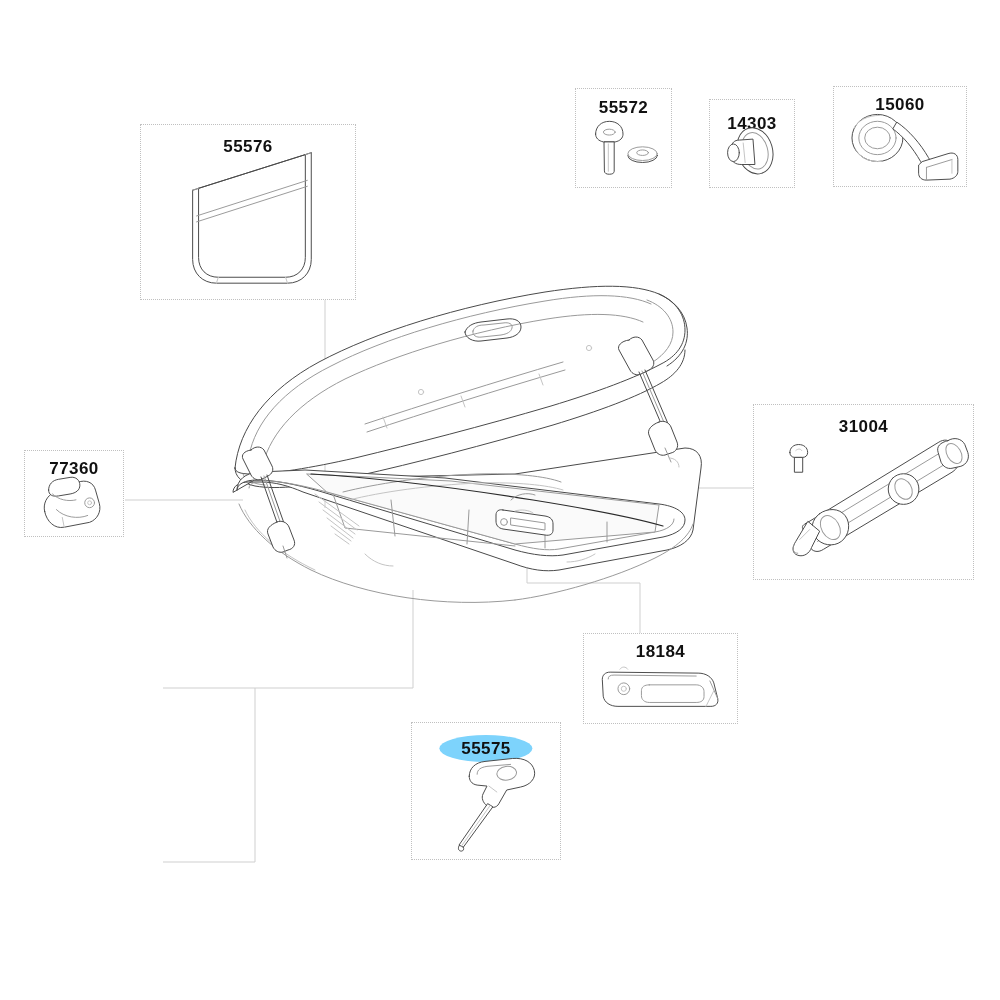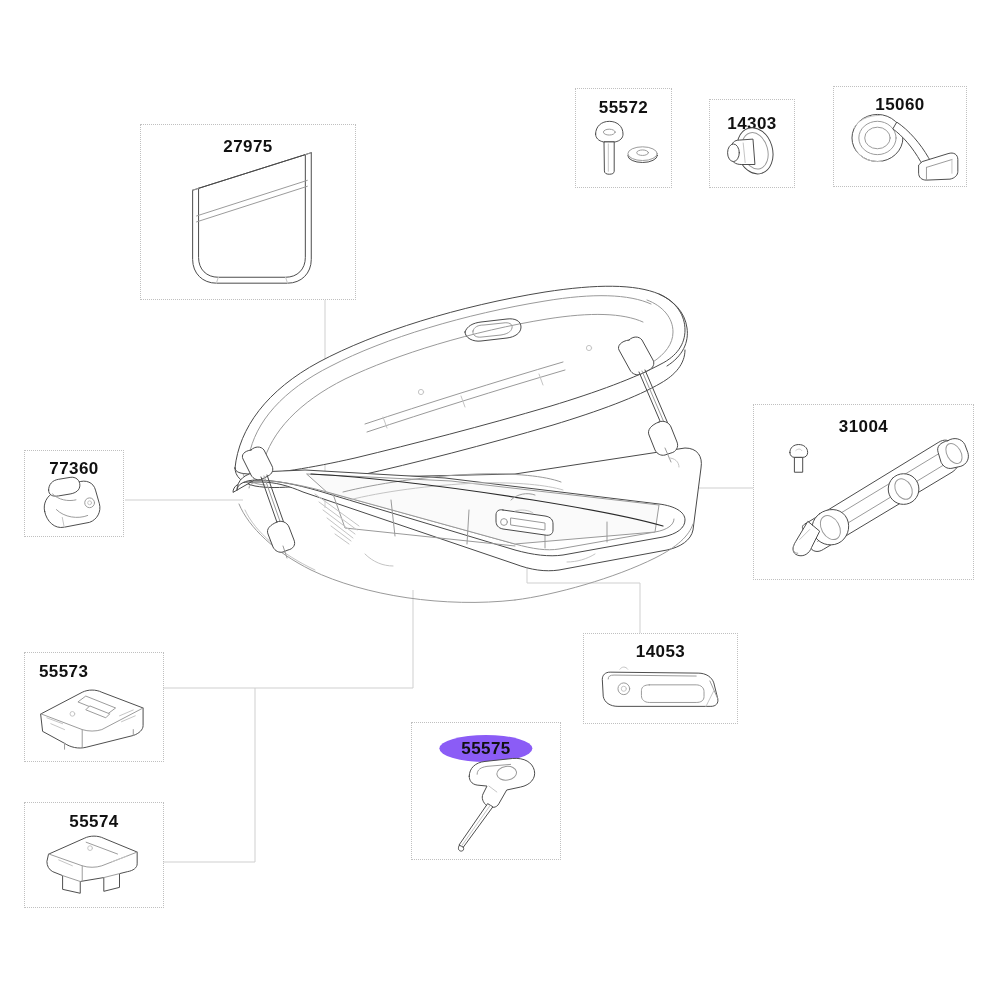--- a/index.html
+++ b/index.html
@@ -30,21 +30,21 @@
     letter-spacing:.4px;
     white-space:nowrap;
   }
   .callout-label.align-left{
     text-align:left;
     left:14px;right:auto;
   }
   .callout-label.highlight{
     left:50%;right:auto;
     transform:translateX(-50%);
-    background:#8b5cf6;
+    background:#7dd3fc;
     color:#111111;
     border-radius:50%;
     padding:5px 22px;
     line-height:1;
   }
   .art{position:absolute;inset:0;}
   .art svg{display:block;width:100%;height:100%;overflow:visible;}
 
   
   .ln{fill:none;stroke:#4a4a4a;stroke-width:1;stroke-linejoin:round;stroke-linecap:round;}
@@ -189,21 +189,21 @@
       <path class="ln" d="M46 199 L64 250"></path>
       <path class="ln" d="M52 197 L70 248"></path>
       <path class="ln-soft" d="M49 198 L67 249"></path>
       <path class="fillw ln" d="M62 244 C66 242 72 244 74 249 L79 262 C81 267 78 271 73 272
                                  L68 274 C64 275 60 273 58 269 L53 256 C51 251 55 247 62 244 Z"></path>
       <path class="ln-soft" d="M68 268 L72 280"></path>
     </svg>
   </div>
 
   <div class="callout" style="left:140px;top:124px;width:216px;height:176px;">
-    <div class="callout-label" style="top:12px;">27975</div>
+    <div class="callout-label" style="top:12px;">55576</div>
     <div class="art">
       <svg viewBox="0 0 216 176">
         <path class="fillw ln" d="M58 64 L58 134 C58 146 66 154 78 154 L146 154 C158 154 166 146 166 134 L166 30"></path>
         <path class="ln" d="M58 64 L166 30"></path>
         <path class="ln" d="M52 66 L52 136 C52 150 62 160 76 160 L148 160 C162 160 172 150 172 136 L172 28"></path>
         <path class="ln" d="M52 66 L172 28"></path>
         <path class="ln-soft" d="M56 92 L168 56"></path>
         <path class="ln-soft" d="M56 98 L168 62"></path>
         <path class="ln-soft" d="M166 30 L172 28"></path>
         <path class="ln-soft" d="M58 64 L52 66"></path>
@@ -311,81 +311,41 @@
 
         <path class="fillw ln" d="M54 118 L42 138 C38 144 38 150 44 152 C50 154 56 150 58 144
                                    L66 128 Z"></path>
         <path class="ln-soft" d="M44 150 C40 150 38 146 40 142"></path>
         <path class="ln-faint" d="M46 136 L56 126"></path>
       </svg>
     </div>
   </div>
 
   <div class="callout" style="left:583px;top:633px;width:155px;height:91px;">
-    <div class="callout-label" style="top:8px;">14053</div>
+    <div class="callout-label" style="top:8px;">18184</div>
     <div class="art">
       <svg viewBox="0 0 155 91">
         <path class="fillw ln" d="M18 46 C18 42 21 39 26 39 L116 40 C124 40 130 44 132 50
                                    L136 66 C137 71 134 74 129 74 L34 74 C26 74 20 70 19 64 Z"></path>
         <path class="ln-soft" d="M24 46 C24 43 26 42 30 42 L114 43"></path>
 
         <circle class="ln-soft" cx="40" cy="56" r="6"></circle>
         <circle class="ln-faint" cx="40" cy="56" r="2.6"></circle>
         <path class="ln-faint" d="M36 36 C38 33 42 33 44 36"></path>
 
         <path class="fillw ln-soft" d="M66 52 L114 52 C119 52 122 55 122 59 L122 64
                                         C122 68 119 70 114 70 L66 70 C61 70 58 67 58 63 L58 58 C58 54 61 52 66 52 Z"></path>
 
         <path class="ln-soft" d="M128 48 L136 66"></path>
         <path class="ln-faint" d="M124 74 L132 58"></path>
       </svg>
     </div>
   </div>
 
-  <div class="callout" style="left:24px;top:652px;width:140px;height:110px;">
-    <div class="callout-label align-left" style="top:9px;">55573</div>
-    <div class="art">
-      <svg viewBox="0 0 140 110">
-        <path class="fillw ln" d="M16 62 L58 40 C64 37 72 37 78 40 L120 56 L120 74
-                                   C120 78 116 82 110 84 L62 96 C54 98 46 96 40 92 L18 80 Z"></path>
-        <path class="ln-soft" d="M16 62 L58 78 C64 80 72 80 78 78 L120 56"></path>
-        <path class="ln-soft" d="M58 78 L58 96"></path>
-
-        <path class="ln-soft" d="M62 44 L92 56 L84 62 L54 50 Z"></path>
-        <path class="fillw ln-soft" d="M66 54 L86 62 L82 66 L62 58 Z"></path>
-        <circle class="ln-faint" cx="48" cy="62" r="2.4"></circle>
-        <path class="ln-faint" d="M22 66 L38 72"></path>
-        <path class="ln-faint" d="M26 72 L40 78"></path>
-        <path class="ln-faint" d="M96 64 L110 58"></path>
-        <path class="ln-faint" d="M98 70 L112 64"></path>
-
-        <path class="ln-soft" d="M40 92 L40 98"></path>
-        <path class="ln-soft" d="M110 84 L110 78"></path>
-      </svg>
-    </div>
-  </div>
-
-  <div class="callout" style="left:24px;top:802px;width:140px;height:106px;">
-    <div class="callout-label" style="top:9px;">55574</div>
-    <div class="art">
-      <svg viewBox="0 0 140 106">
-        <path class="fillw ln" d="M24 52 L60 36 C66 33 74 33 80 36 L114 50 L114 62
-                                   C114 66 110 69 104 70 L96 72 L96 86 L80 90 L80 76
-                                   L56 80 L56 92 L38 88 L38 74 L28 70 C24 68 22 64 22 60 Z"></path>
-        <path class="ln-soft" d="M24 52 L58 64 C64 66 72 66 78 64 L114 50"></path>
-        <path class="ln-soft" d="M58 64 L58 80"></path>
-        <path class="ln-soft" d="M62 40 L94 52"></path>
-        <circle class="ln-faint" cx="66" cy="46" r="2.4"></circle>
-        <path class="ln-faint" d="M34 58 L48 64"></path>
-        <path class="ln-faint" d="M88 60 L104 54"></path>
-        <path class="ln-soft" d="M80 76 L96 72"></path>
-        <path class="ln-soft" d="M38 74 L56 80"></path>
-      </svg>
-    </div>
-  </div>
+
 
   <div class="callout" style="left:411px;top:722px;width:150px;height:138px;">
     <div class="callout-label highlight" style="top:12px;">55575</div>
     <div class="art">
       <svg viewBox="0 0 150 138">
 
         <path class="fillw ln" d="M58 54 C58 46 64 40 74 39 L102 36 C114 35 122 40 124 48
                                    C126 56 120 63 110 65 L96 68 L88 82 C86 86 80 87 76 84
                                    C72 81 70 76 72 72 L76 64 L66 63 C60 62 58 58 58 54 Z"></path>
         <path class="ln-soft" d="M66 52 C66 47 70 45 76 44 L100 42"></path>

